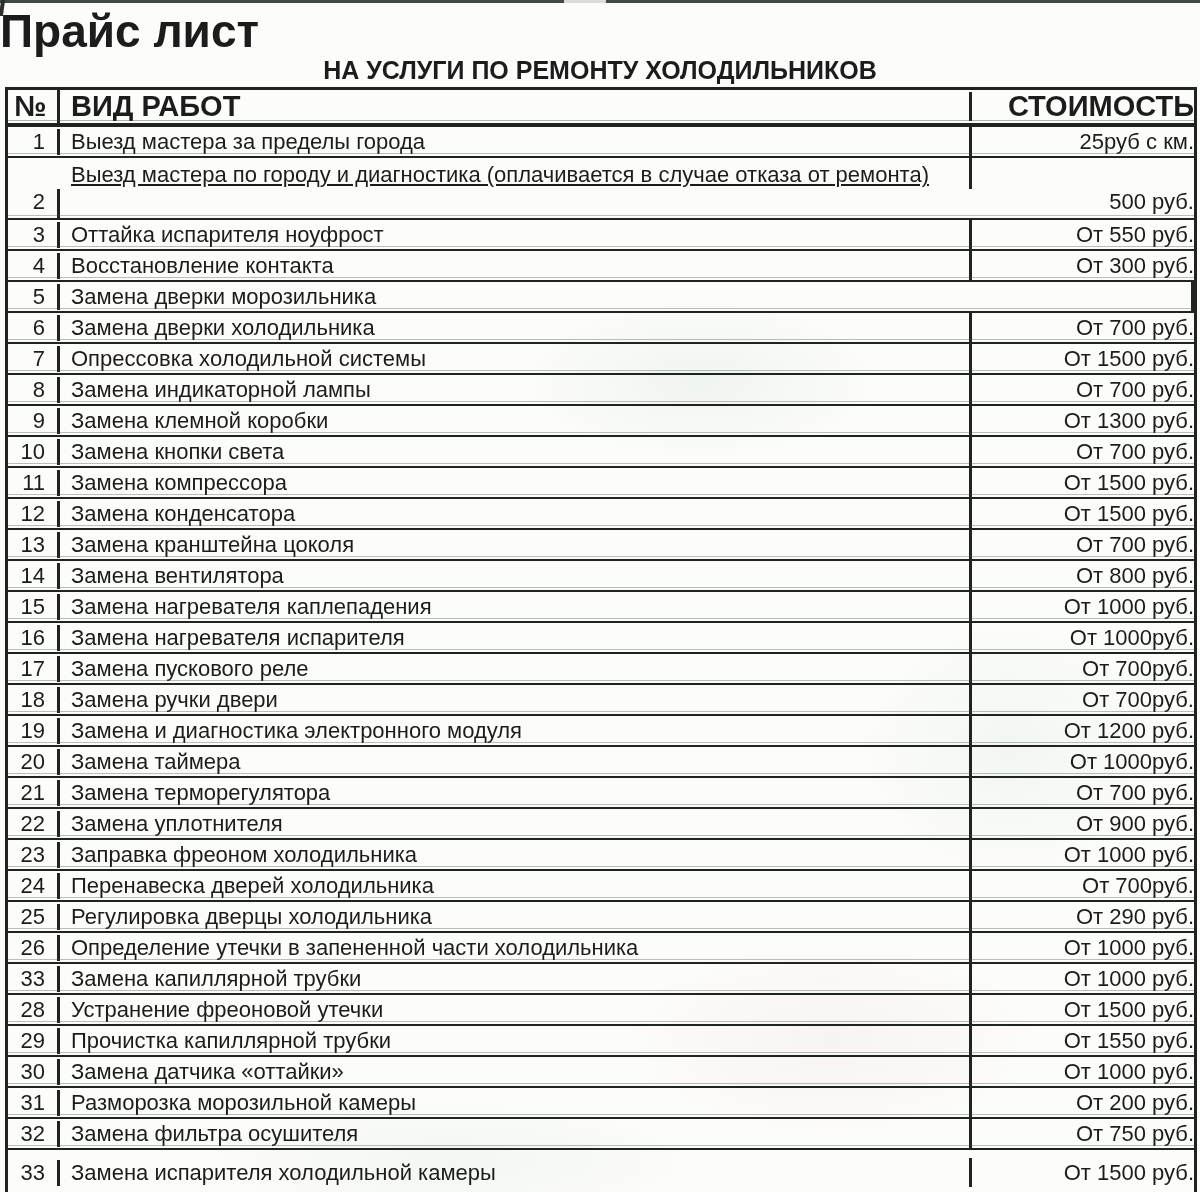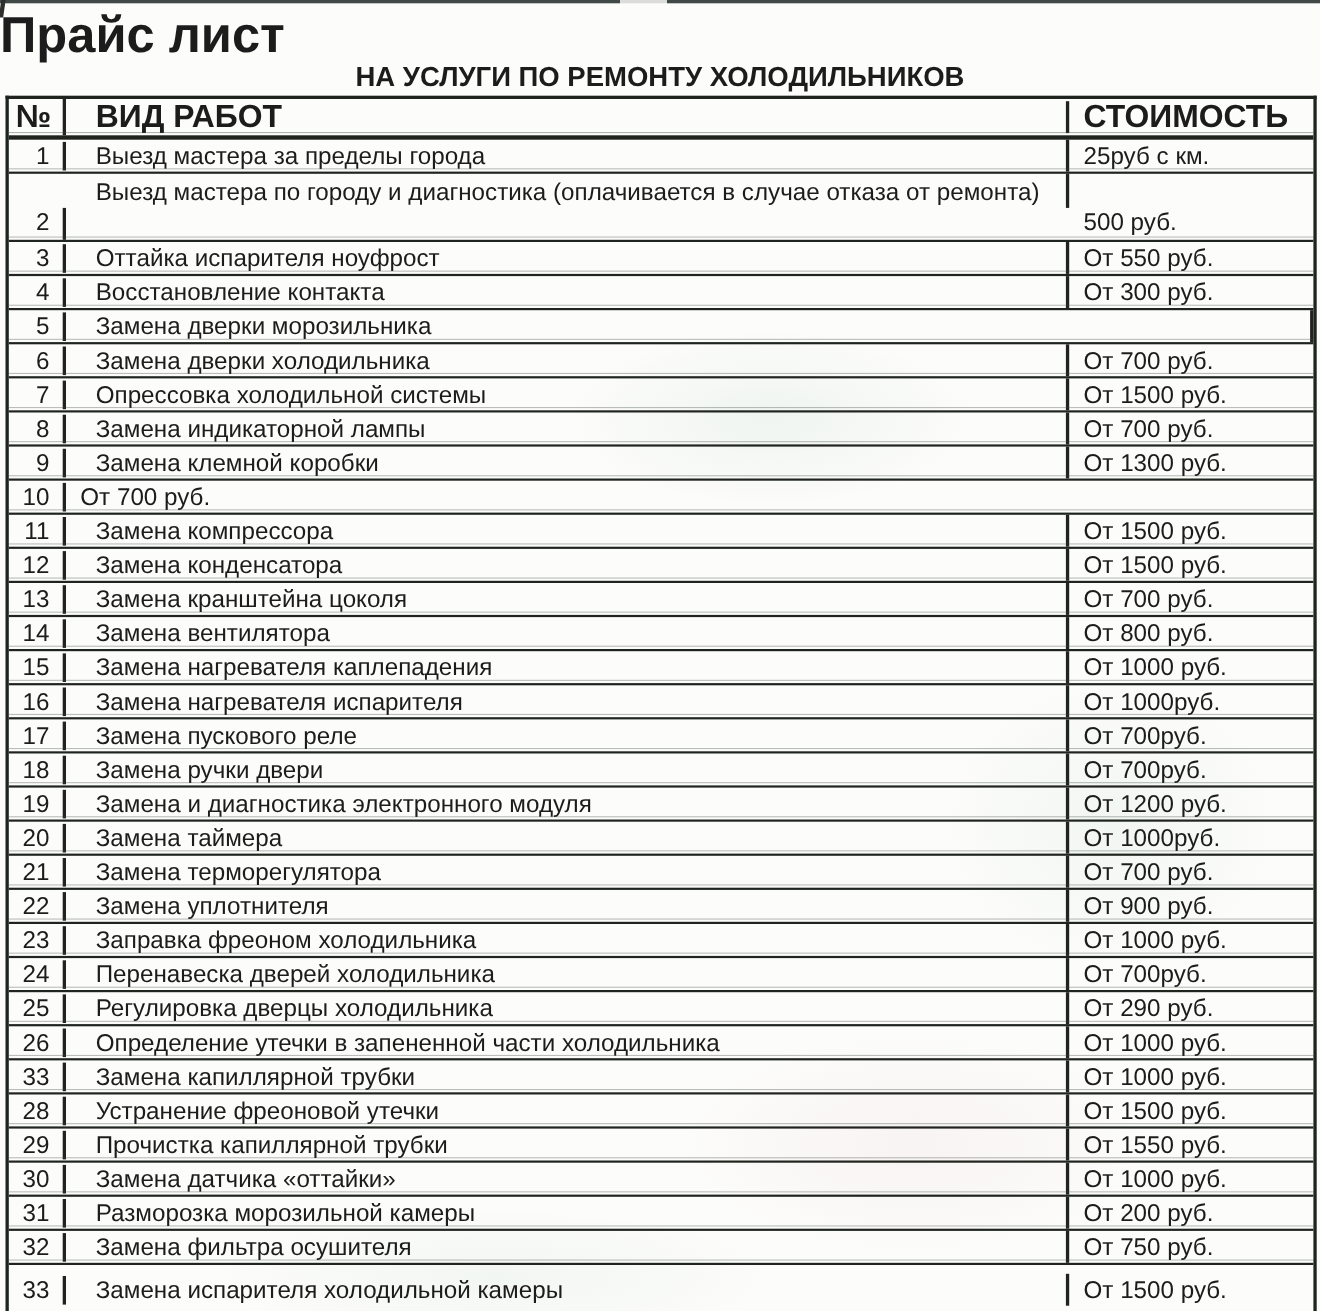--- a/index.html
+++ b/index.html
@@ -63,27 +63,28 @@
   .cell{overflow:hidden;white-space:normal;}
   .cell.num{
     width:52px;flex:0 0 52px;
     border-right:3px solid var(--ink);
     text-align:right;padding-right:12px;
     font-size:22px;
   }
   .cell.work{
     flex:1 1 auto;
     border-right:3px solid var(--ink);
-    padding-left:27px;padding-right:8px;
+    padding-left:11px;padding-right:8px;
     font-size:22px;line-height:29px;
   }
   .cell.price{
     width:222px;flex:0 0 222px;
     padding-left:13px;
     font-size:22px;
+    text-align:right;
   }
   
   .thead{
     height:37px;
     border-bottom:4px solid var(--ink);
     font-weight:bold;
   }
   .thead .cell{font-size:29px;}
   .thead .num{text-align:center;padding-right:4px;}
   
@@ -96,21 +97,21 @@
     content:"";position:absolute;left:0;right:0;bottom:2px;height:1px;
     background:rgba(62,74,70,.35);
     pointer-events:none;
   }
   .thead::after{
     content:"";position:absolute;left:0;right:0;bottom:2px;height:1px;
     background:rgba(62,74,70,.4);
     pointer-events:none;
   }
   .tbody .row.tall{height:62px;}
-  .tbody .row.tall .cell.work{align-self:flex-start;padding-top:2px;}
+  .tbody .row.tall .cell.work{align-self:flex-start;padding-top:2px;text-decoration:underline;}
   .tbody .row.tall .cell.num,
   .tbody .row.tall .cell.price{align-self:flex-end;padding-bottom:3px;}
   .tbody .row:last-child{
     height:45px;border-bottom:none;
   }
   .tbody .row:last-child::after{display:none;}
 </style>
 </head>
 <body>
 
@@ -170,20 +171,21 @@
     <div class="cell work">Замена индикаторной лампы</div>
     <div class="cell price">От 700 руб.</div>
   </div>
       <div class="row">
     <div class="cell num">9</div>
     <div class="cell work">Замена клемной коробки</div>
     <div class="cell price">От 1300 руб.</div>
   </div>
       <div class="row">
     <div class="cell num">10</div>
+    <div class="cell work">Замена кнопки света</div>
     <div class="cell price">От 700 руб.</div>
   </div>
       <div class="row">
     <div class="cell num">11</div>
     <div class="cell work">Замена компрессора</div>
     <div class="cell price">От 1500 руб.</div>
   </div>
       <div class="row">
     <div class="cell num">12</div>
     <div class="cell work">Замена конденсатора</div>

